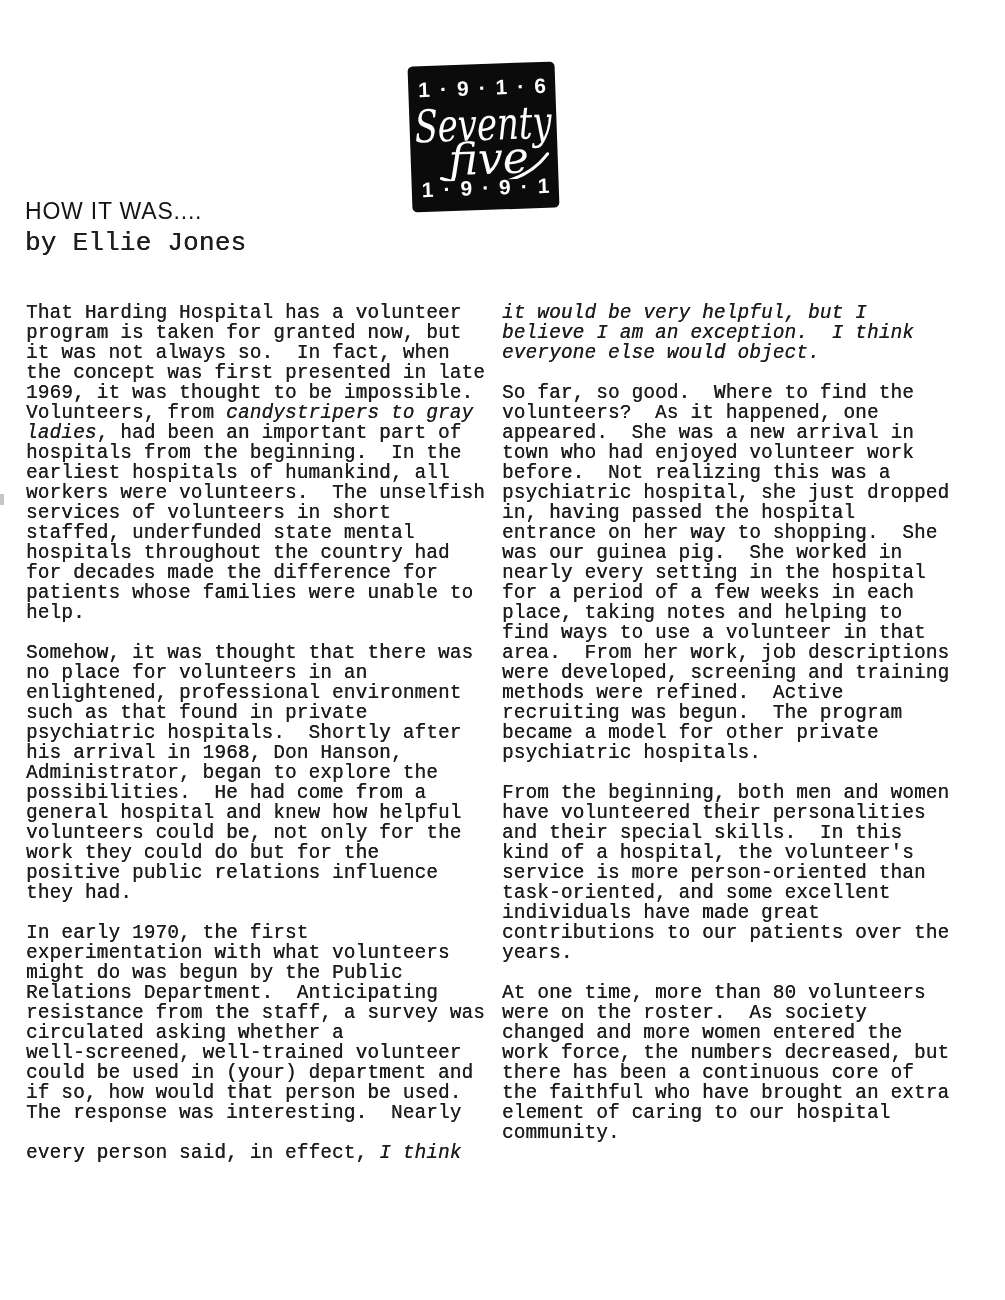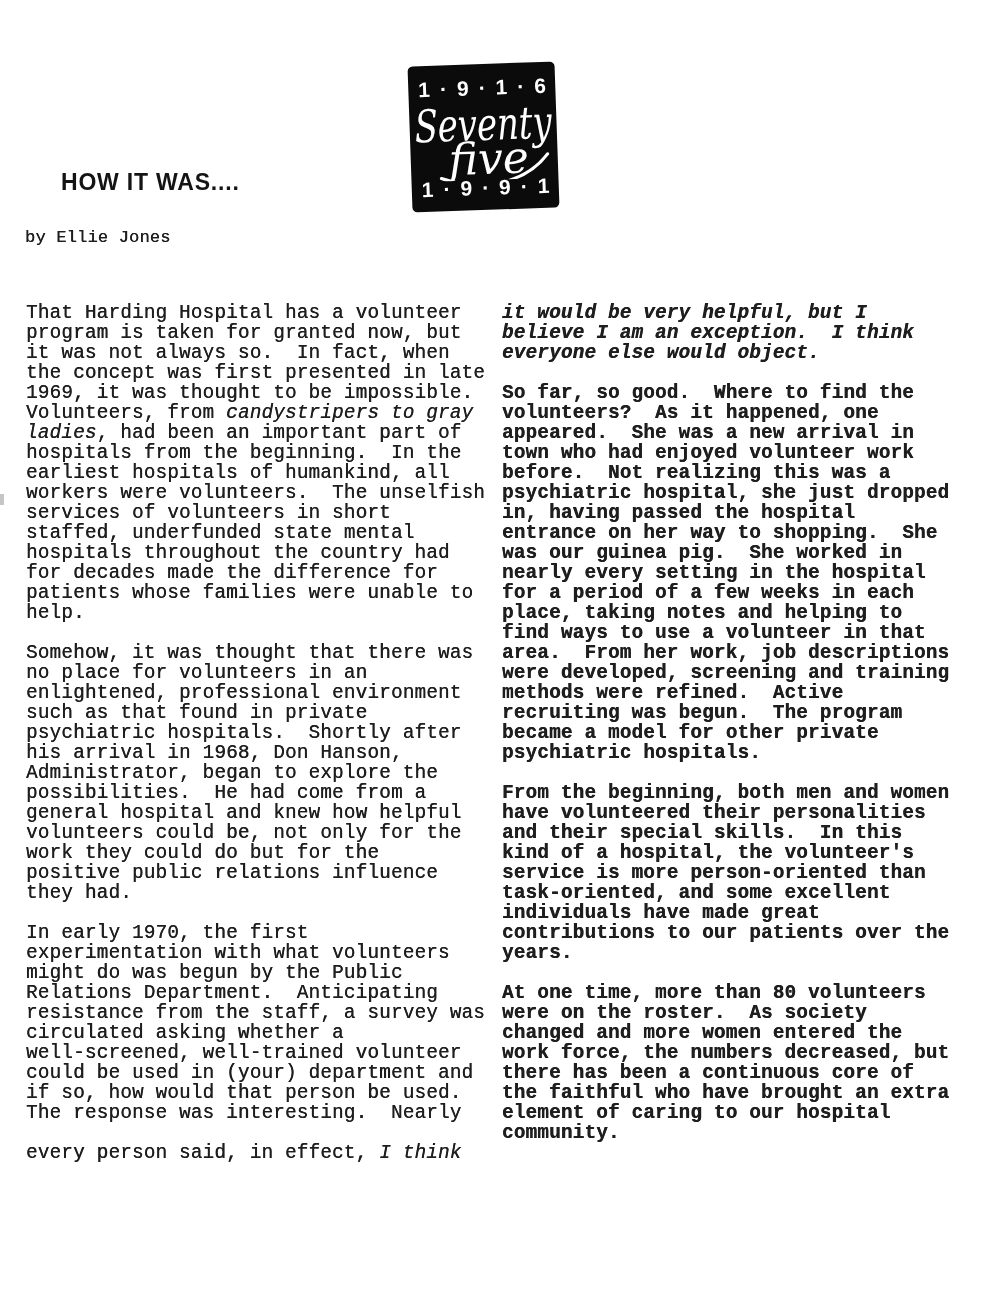--- a/index.html
+++ b/index.html
@@ -34,47 +34,46 @@
     padding-left: 10px;
     box-sizing: border-box;
   }
   .logo-year.top { top: 12px; }
   .logo-year.bottom { bottom: 10px; }
   .logo-script-svg { position: absolute; left: 0; top: 34px; }
 
   
   .page-title {
     position: absolute;
-    left: 25px; top: 169px;
+    left: 25px; top: 198px;
     font-family: "Liberation Sans", sans-serif;
-    font-weight: 700;
+    font-weight: 400;
     font-size: 23px;
     letter-spacing: 0.8px;
     color: #141414;
-    margin-left: 36px;
   }
   .byline {
     position: absolute;
     left: 25px; top: 228px;
-    font-size: 17px;
+    font-size: 26px;
     letter-spacing: 0.2px;
     text-shadow: 0.3px 0 0 currentColor;
   }
 
   
   .column {
     position: absolute;
     font-size: 19.3px;
     line-height: 20px;
     letter-spacing: 0.2px;
     white-space: pre;
     text-shadow: 0.3px 0 0 currentColor;
   }
   .column.left  { left: 26px;  top: 303px; width: 472px; }
-  .column.right { left: 502px; top: 303px; width: 472px; font-weight: bold; }
+  .column.right { left: 502px; top: 303px; width: 472px; }
   .ln { height: 20px; }
   .it { font-style: italic; }
 
   
   .scan-artifact {
     position: absolute;
     left: 0px; top: 494px;
     width: 4px; height: 11px;
     background: #c6c6c6;
   }

